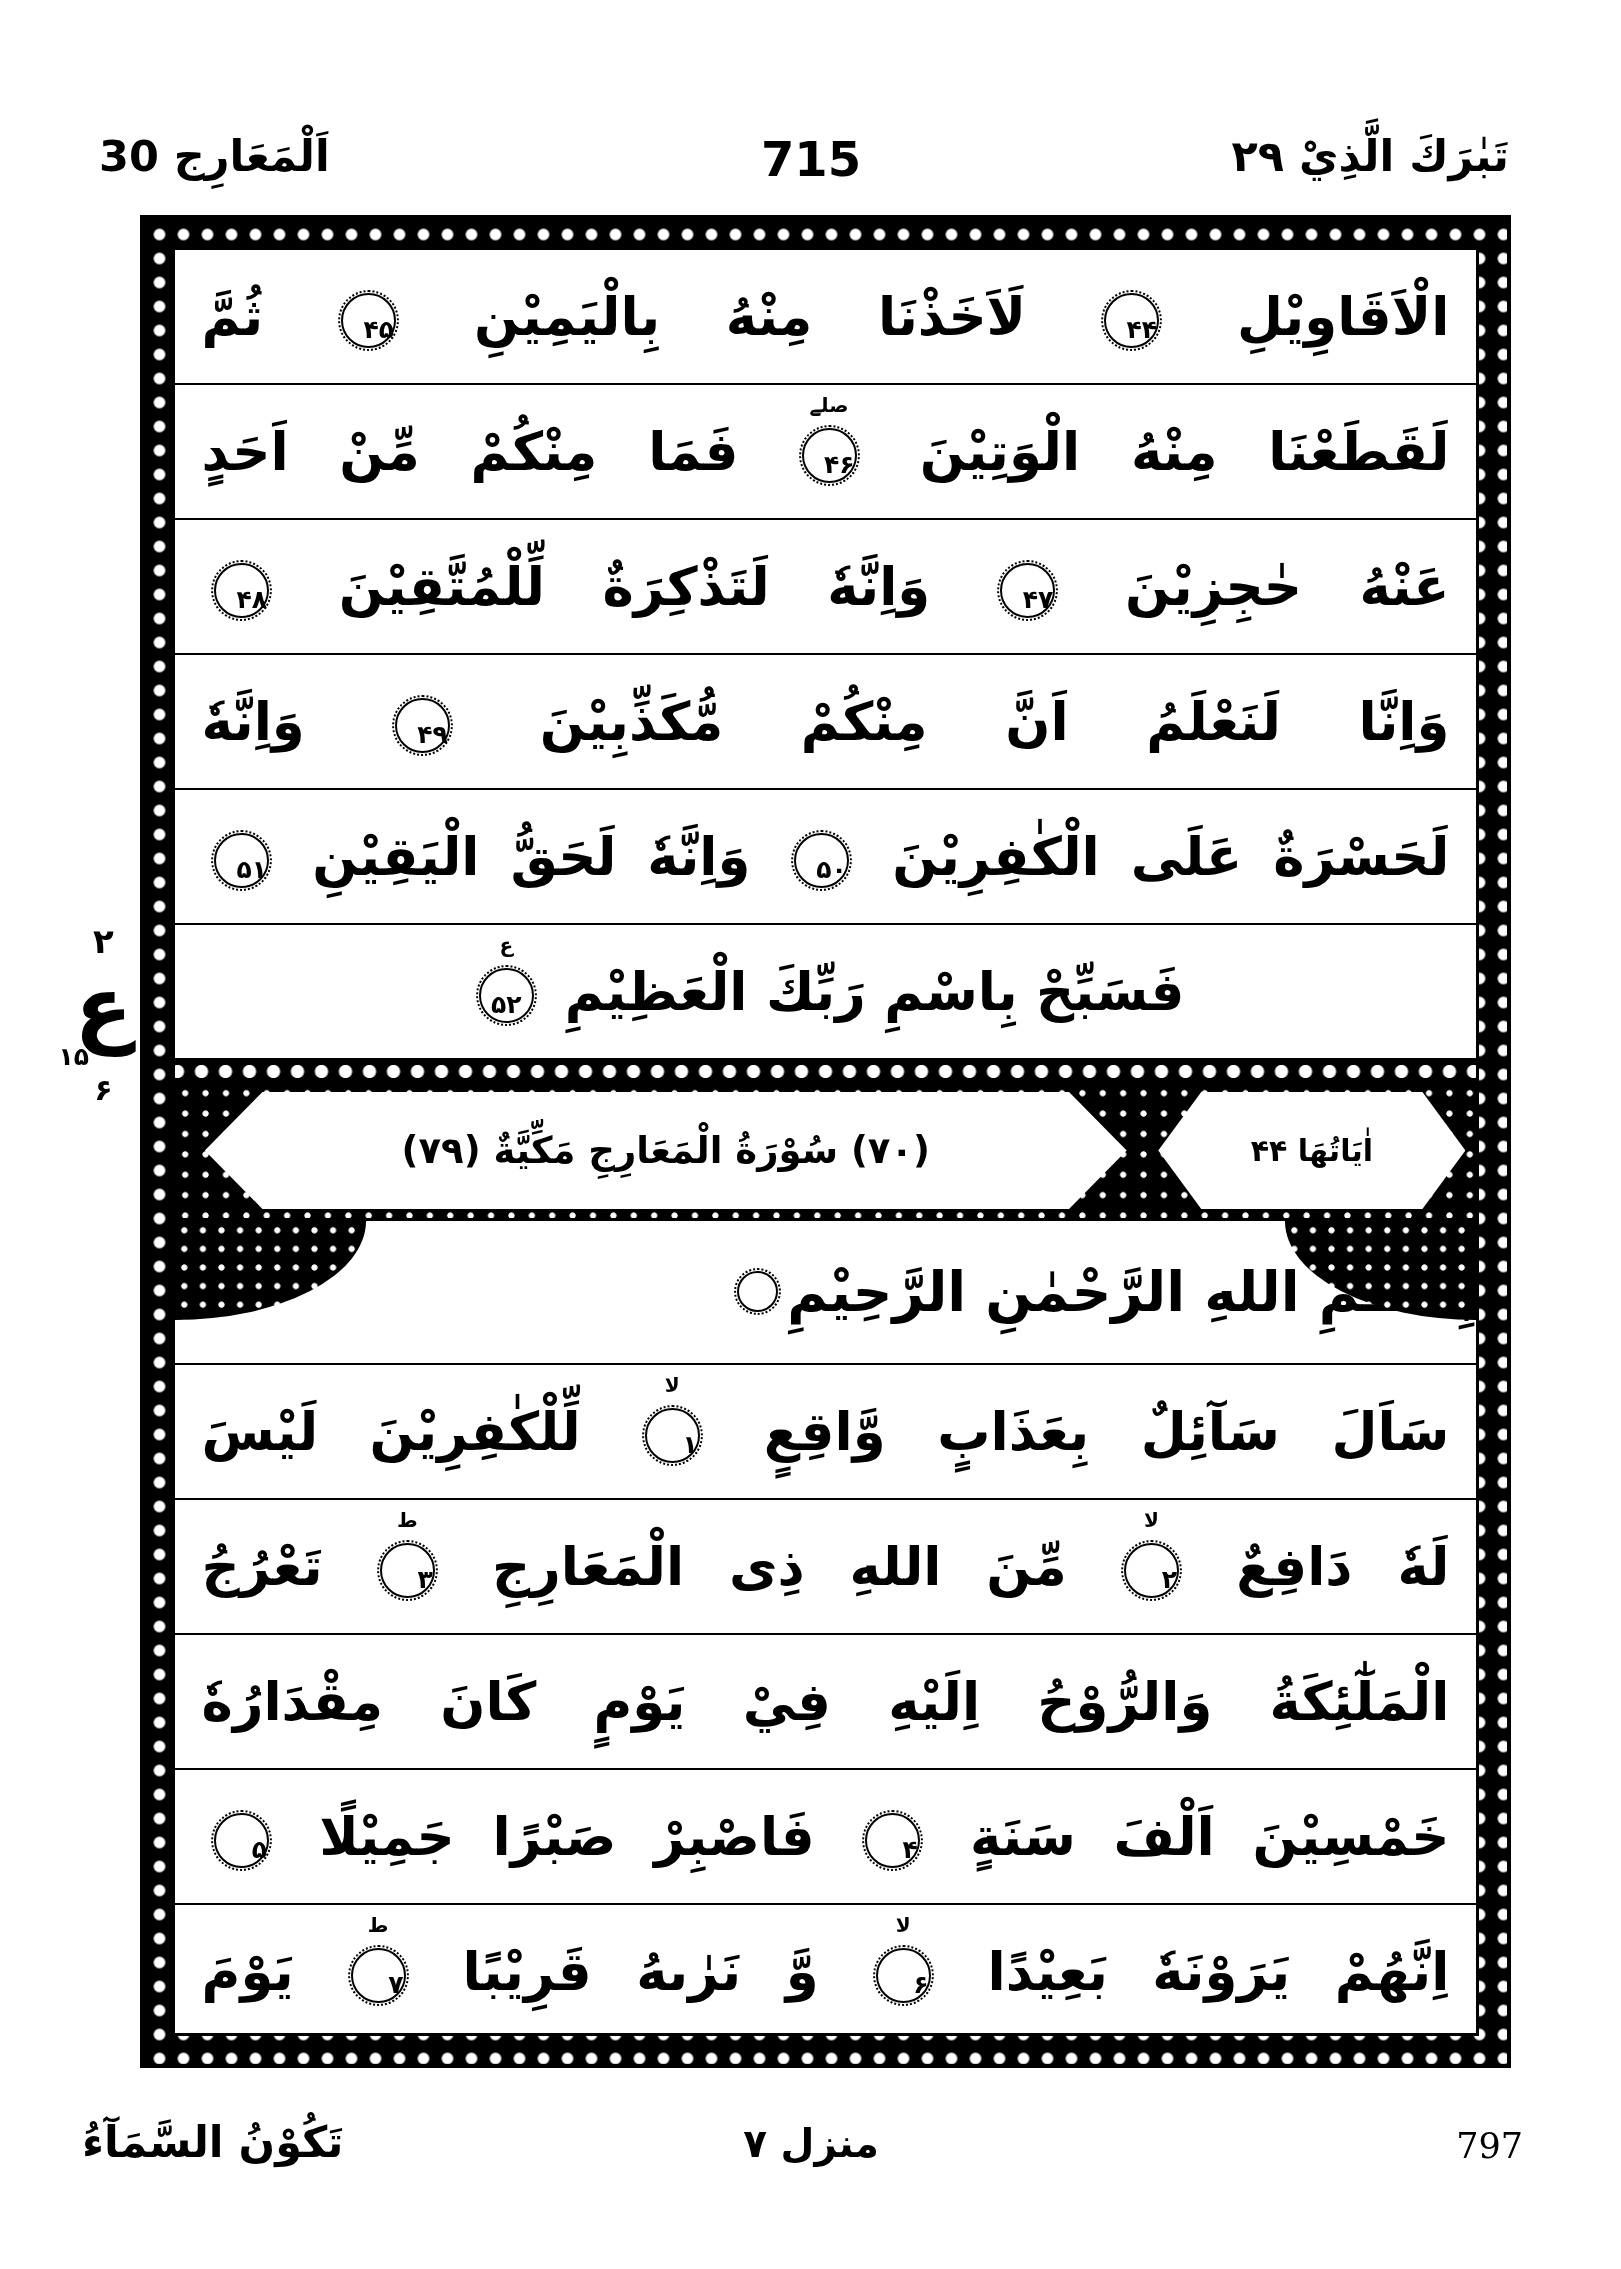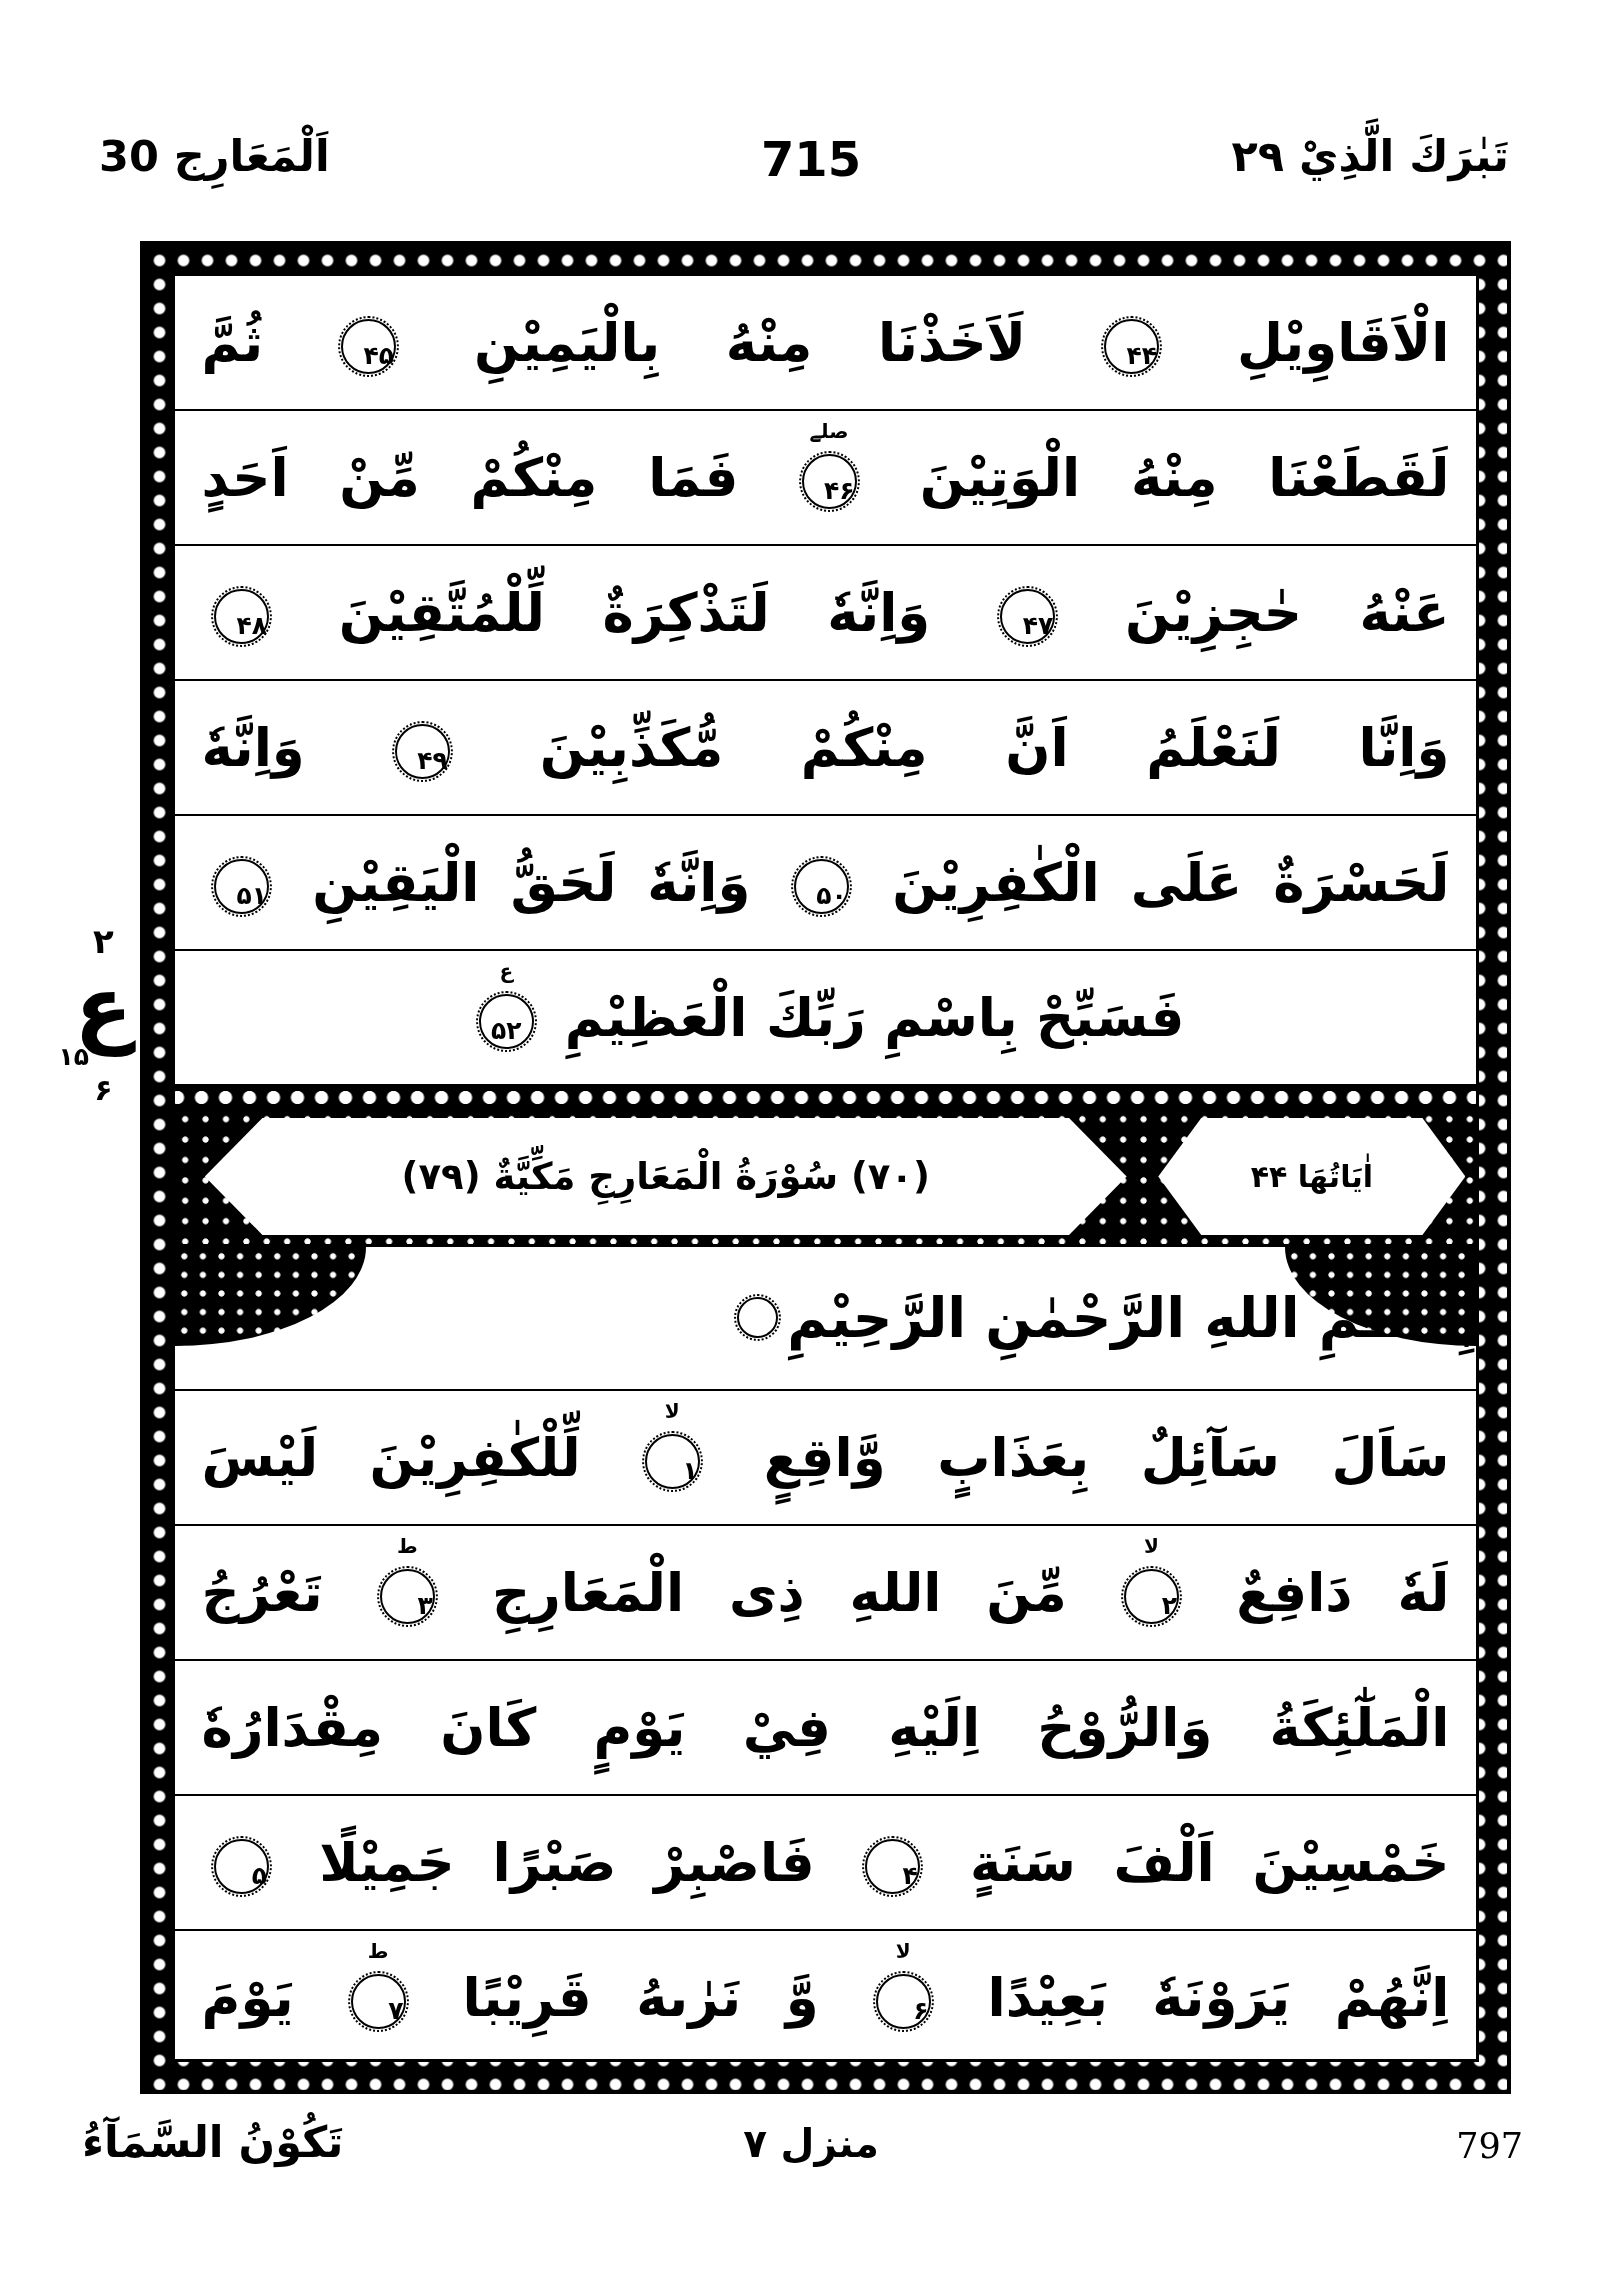--- a/index.html
+++ b/index.html
@@ -16,21 +16,20 @@
   .hdr-right{right:113px;font-size:43px;margin-left:17px;}
 
   
   .frame{
     position:absolute;left:140px;top:215px;width:1371px;height:1853px;
     box-sizing:border-box;border:4.4px solid #000;
     background-color:#000;
     background-image:radial-gradient(circle,#fff 5.3px,rgba(0,0,0,0) 6.2px);
     background-size:24px 24px;background-position:3.5px 3.5px;
     padding:28px;
-    margin-top:26px;
   }
   .frame-inner{
     box-sizing:border-box;width:100%;height:100%;
     background:#fff;border:3.5px solid #000;
     display:flex;flex-direction:column;
   }
 
   
   .text-row{
     flex:1 1 0;border-bottom:2.7px solid #000;

